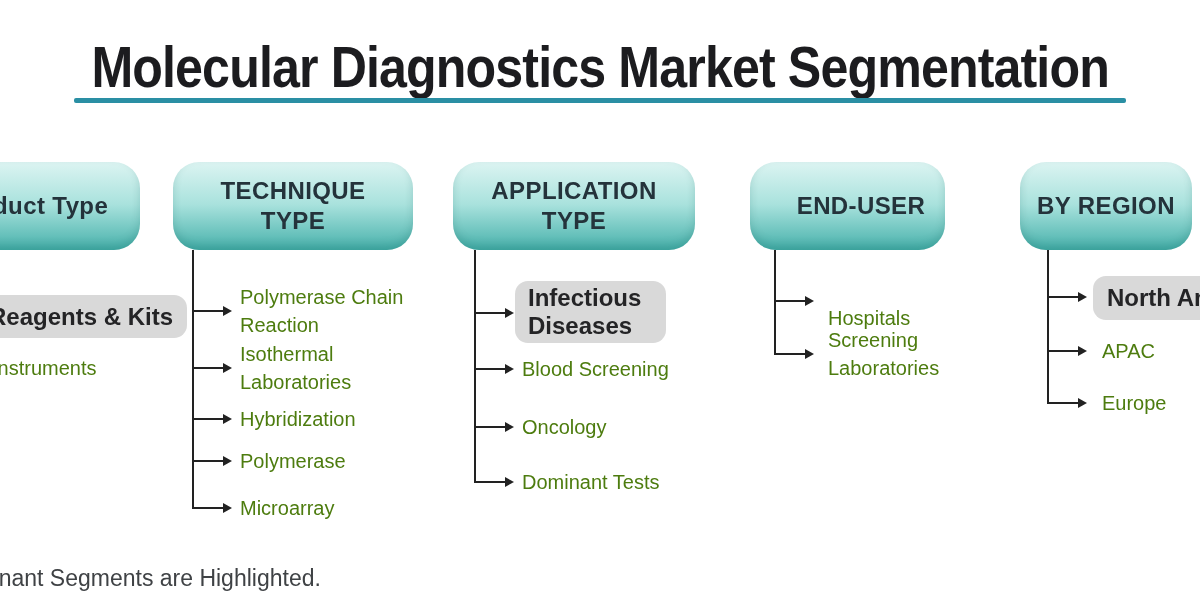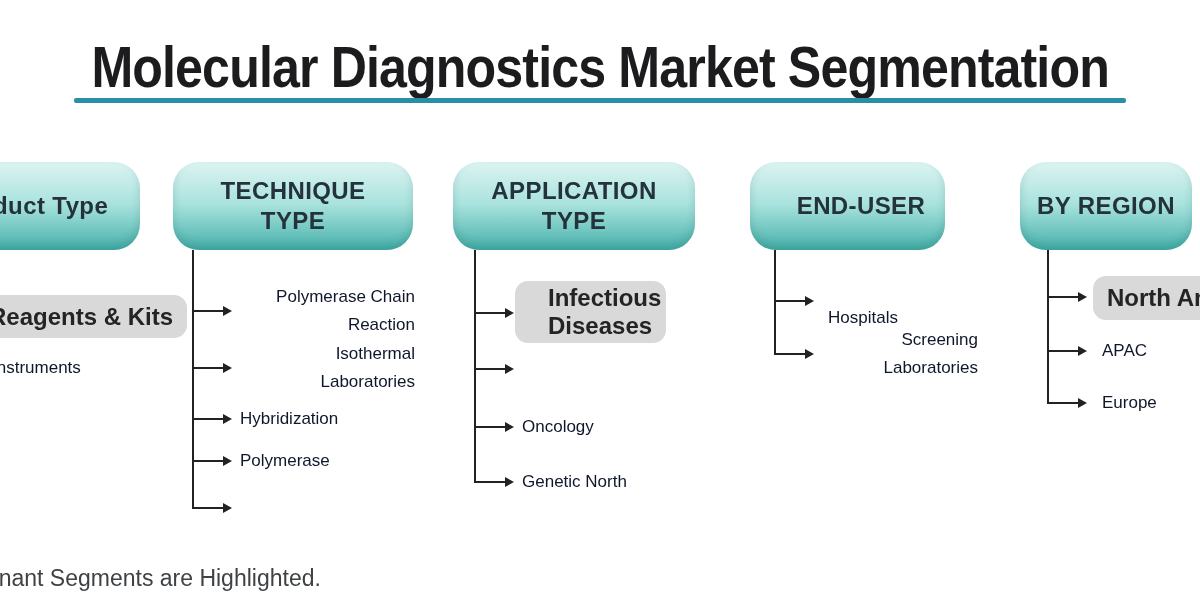--- a/index.html
+++ b/index.html
@@ -21,22 +21,22 @@
     display:flex;align-items:center;justify-content:center;text-align:center;
     color:#24333b;font-size:24px;font-weight:600;letter-spacing:0.4px;line-height:30px;
   }
   .vline{position:absolute;width:2px;background:#222222;}
   .arrow{position:absolute;height:2px;background:#222222;}
   .arrow::after{
     content:"";position:absolute;right:-9px;top:-4px;width:0;height:0;
     border-left:9px solid #222222;border-top:5px solid transparent;border-bottom:5px solid transparent;
   }
   .item{
-    position:absolute;transform:translateY(-50%);color:#0f172a;font-size:17px;
-    line-height:28px;white-space:nowrap;text-align:right;
+    position:absolute;transform:translateY(-50%);color:#4d7c0f;font-size:20px;
+    line-height:28px;white-space:nowrap;
   }
   .item.wrap{white-space:normal;}
   .hl{
     position:absolute;background:#d9d9d9;border-radius:13px;display:flex;align-items:center;
     color:#242426;font-weight:700;font-size:24px;line-height:28px;
   }
   .hl.center{justify-content:center;}
   .footnote{position:absolute;transform:translateY(-50%);color:#3f4245;font-size:23px;white-space:nowrap;}
 </style>
 </head>
@@ -63,34 +63,36 @@
   <div class="vline" style="left:192px;top:250px;height:258px;"></div>
   <div class="arrow" style="left:192px;top:310px;width:31px;"></div>
   <div class="arrow" style="left:192px;top:367px;width:31px;"></div>
   <div class="arrow" style="left:192px;top:418px;width:31px;"></div>
   <div class="arrow" style="left:192px;top:460px;width:31px;"></div>
   <div class="arrow" style="left:192px;top:507px;width:31px;"></div>
   <div class="item wrap" style="left:240px;top:311px;width:175px;">Polymerase Chain Reaction</div>
   <div class="item wrap" style="left:240px;top:368px;width:175px;">Isothermal Laboratories</div>
   <div class="item" style="left:240px;top:419px;">Hybridization</div>
   <div class="item" style="left:240px;top:461px;">Polymerase</div>
+  <div class="item" style="left:240px;top:508px;">Microarray</div>
 
   <div class="hdr" style="left:453px;top:162px;width:242px;text-align:center;">
     <span style="max-width:210px;">APPLICATION TYPE</span>
   </div>
   <div class="vline" style="left:474px;top:250px;height:233px;"></div>
   <div class="arrow" style="left:474px;top:312px;width:31px;"></div>
   <div class="arrow" style="left:474px;top:368px;width:31px;"></div>
   <div class="arrow" style="left:474px;top:426px;width:31px;"></div>
   <div class="arrow" style="left:474px;top:481px;width:31px;"></div>
-  <div class="hl" style="left:515px;top:281px;width:138px;height:62px;padding-left:13px;justify-content:flex-end;">
+  <div class="hl" style="left:515px;top:281px;width:138px;height:62px;padding-left:13px;">
     <span style="white-space:normal;max-width:118px;">Infectious Diseases</span>
   </div>
+  <div class="item" style="left:522px;top:369px;">Blood Screening</div>
   <div class="item" style="left:522px;top:427px;">Oncology</div>
-  <div class="item" style="left:522px;top:482px;">Genetic North</div>
+  <div class="item" style="left:522px;top:482px;">Dominant Tests</div>
 
   <div class="hdr" style="left:750px;top:162px;width:168px;padding-left:27px;">
     <span>END-USER</span>
   </div>
   <div class="vline" style="left:774px;top:250px;height:105px;"></div>
   <div class="arrow" style="left:774px;top:300px;width:31px;"></div>
   <div class="arrow" style="left:774px;top:353px;width:31px;"></div>
   <div class="item" style="left:828px;top:318px;">Hospitals</div>
   <div class="item wrap" style="left:828px;top:354px;width:150px;">Screening Laboratories</div>
 

